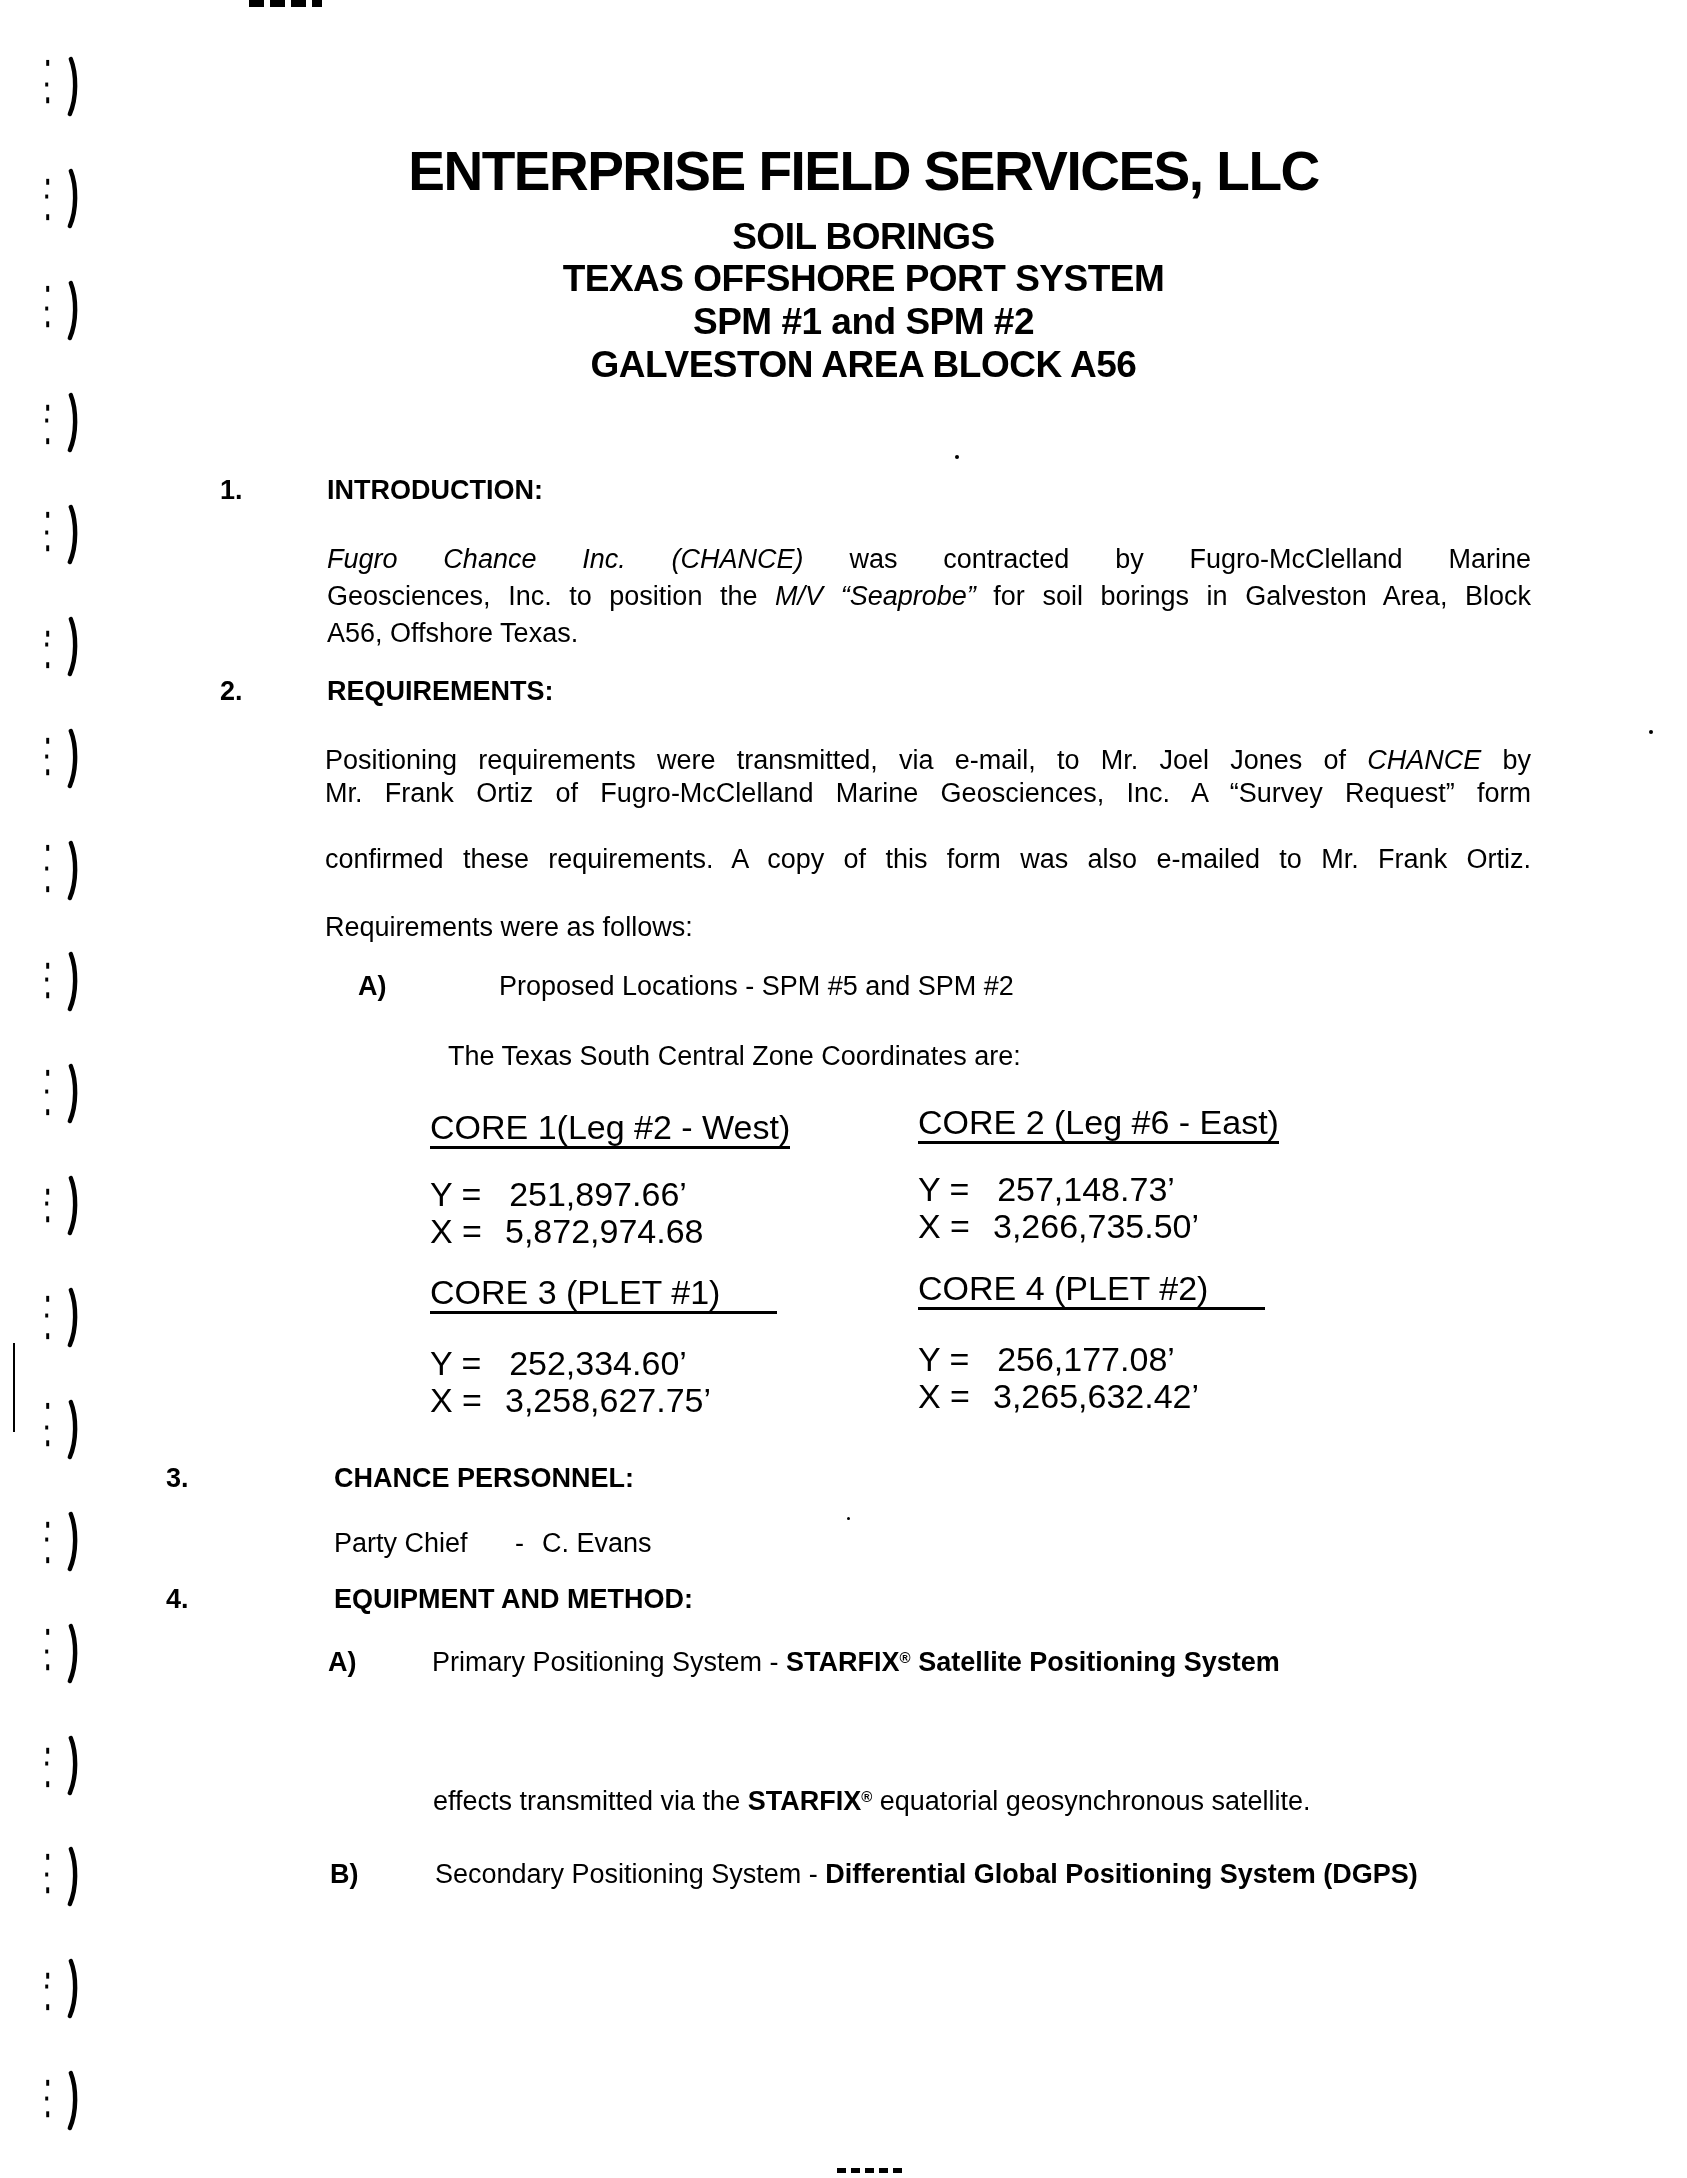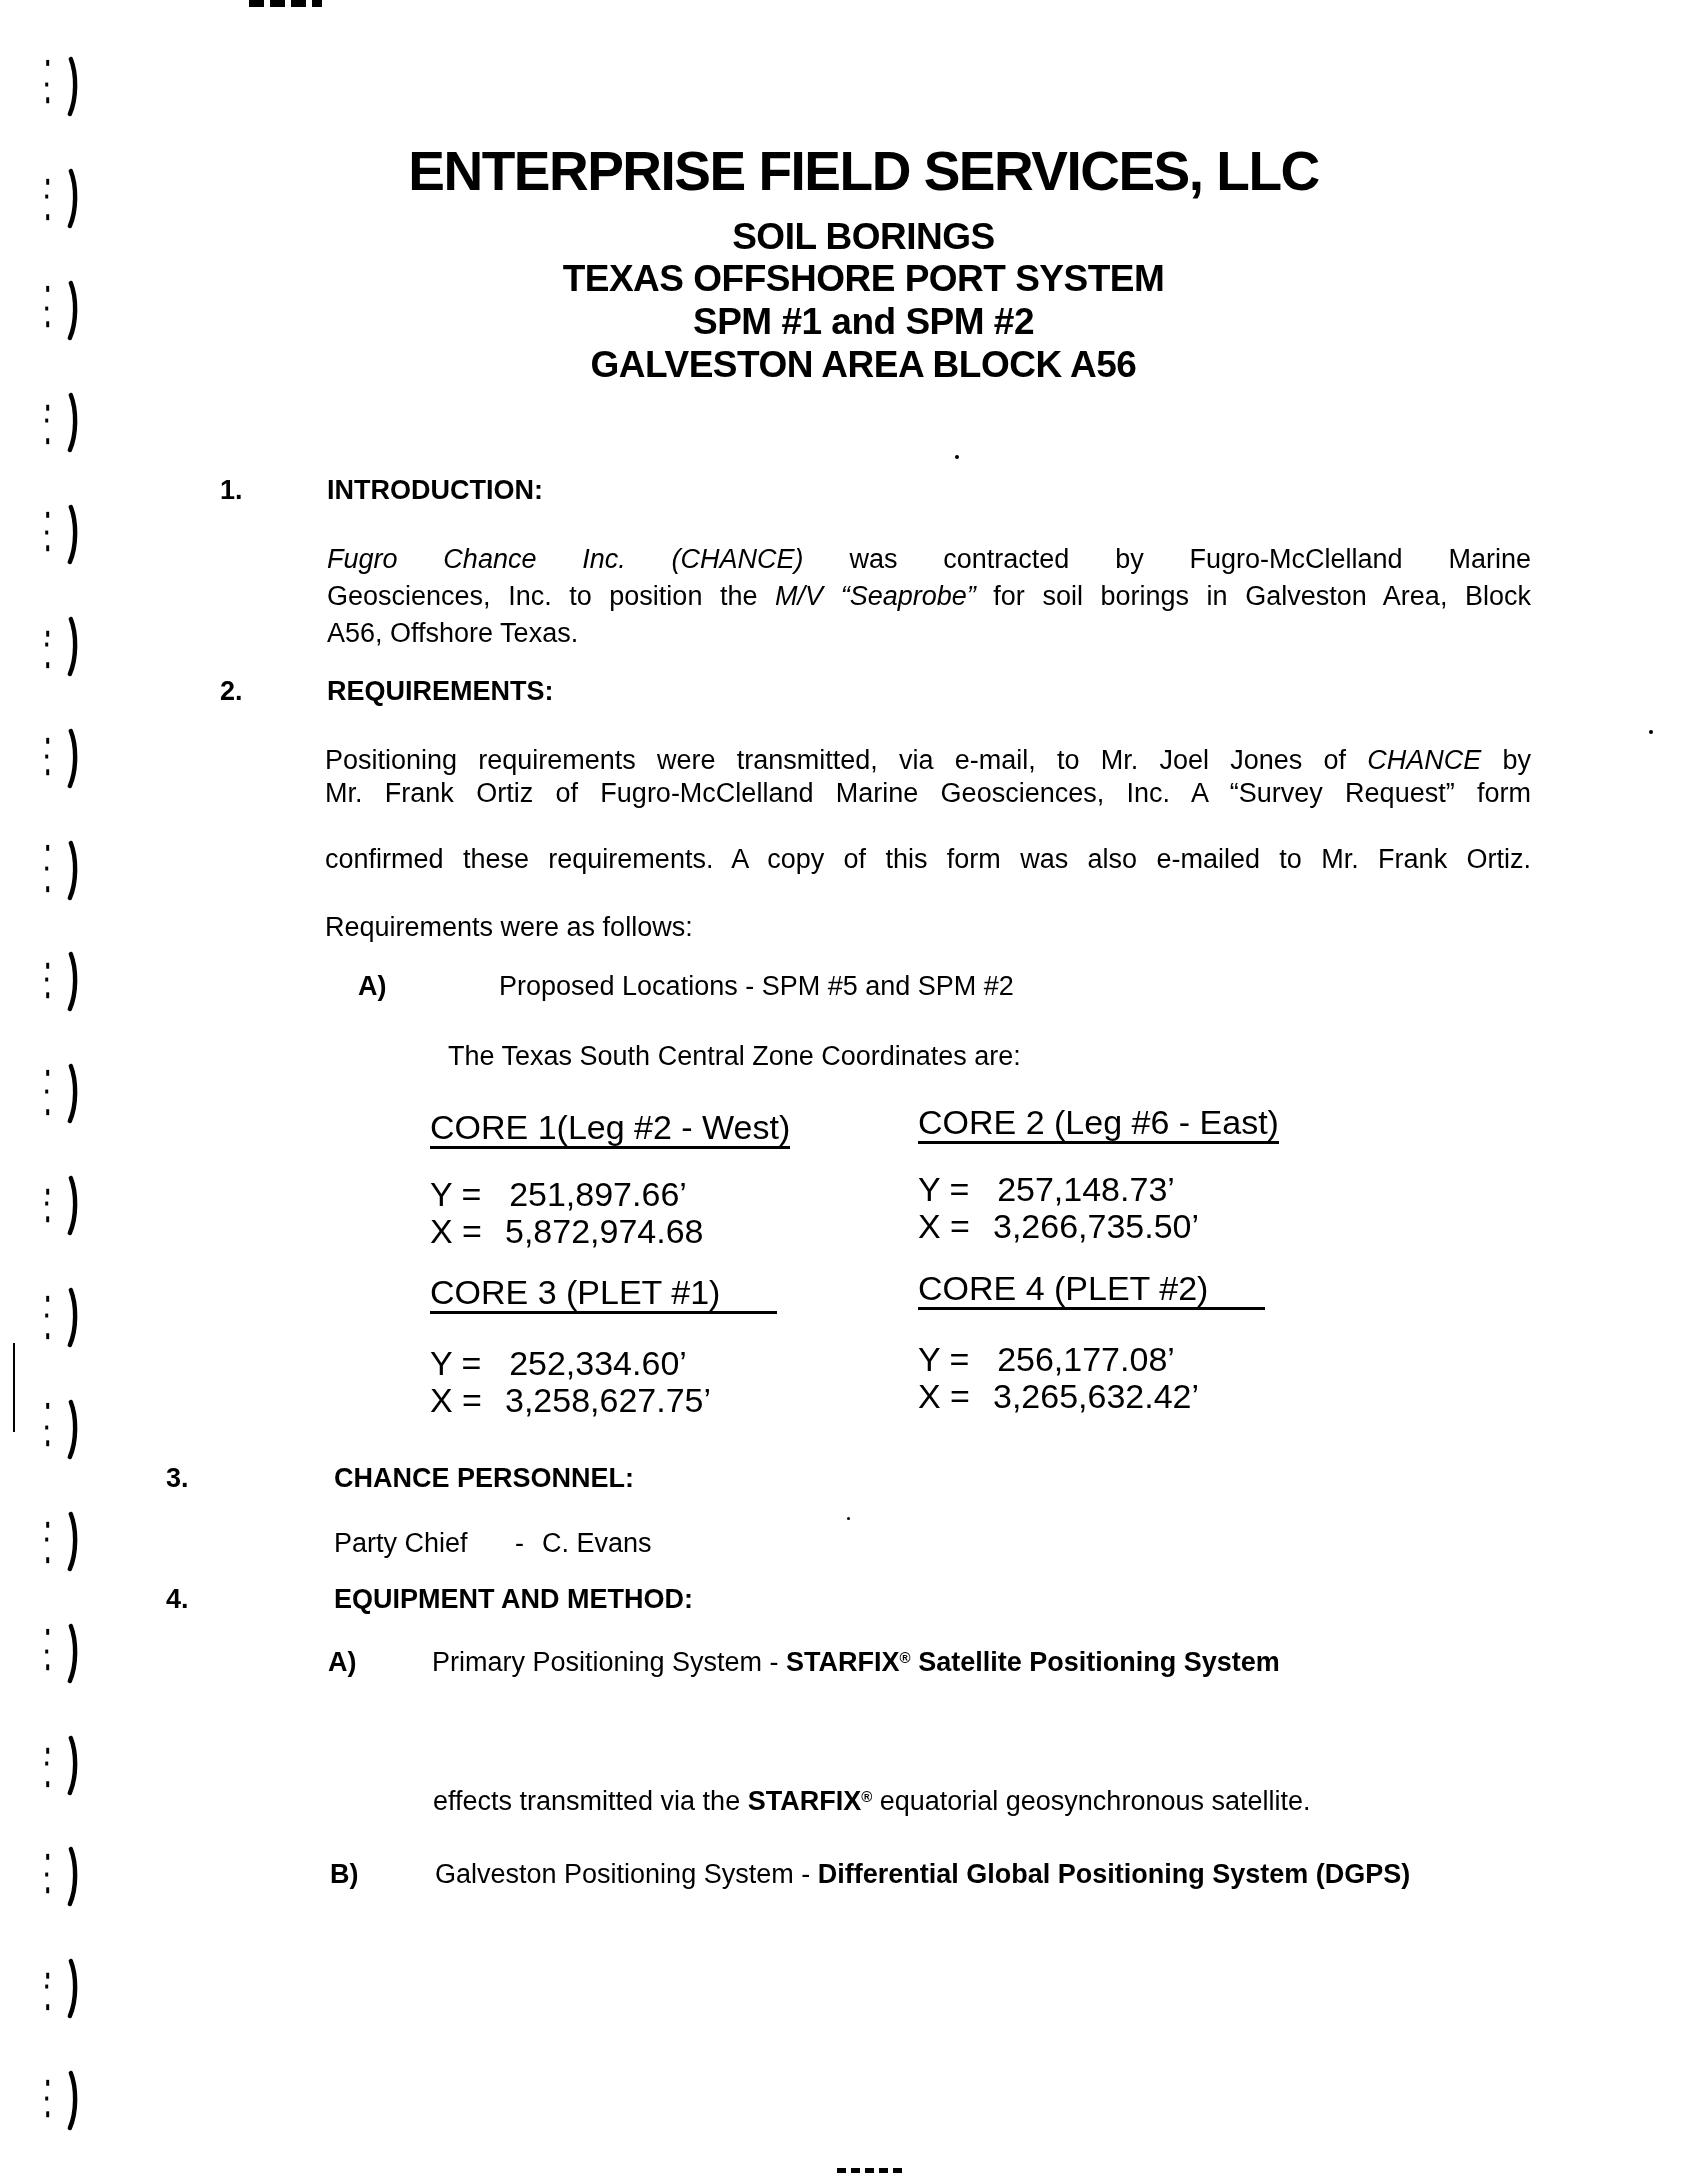--- a/index.html
+++ b/index.html
@@ -237,17 +237,17 @@
   <span class="line b" style="left:328px;top:1647px">A)</span>
   <span class="line" style="left:432px;top:1647px"><span>Primary Positioning System  -  </span><span class="b">STARFIX</span><sup class="reg">®</sup><span class="b"> Satellite Positioning System</span></span>
 
   <div class="para" style="left:433px;top:1719px;width:1094px;line-height:33px;">
     <br>
     <br>
     <span class="nl"><span>effects transmitted via the </span><span class="b">STARFIX</span><sup class="reg">®</sup><span> equatorial geosynchronous satellite.</span></span>
   </div>
 
   <span class="line b" style="left:330px;top:1859px">B)</span>
-  <span class="line" style="left:435px;top:1859px"><span>Galveston Positioning System - </span><span class="b">Differential Global Positioning System (DGPS)</span></span>
+  <span class="line" style="left:435px;top:1859px"><span>Secondary Positioning System - </span><span class="b">Differential Global Positioning System (DGPS)</span></span>
 
 
 </div>
 
 
 </body></html>

